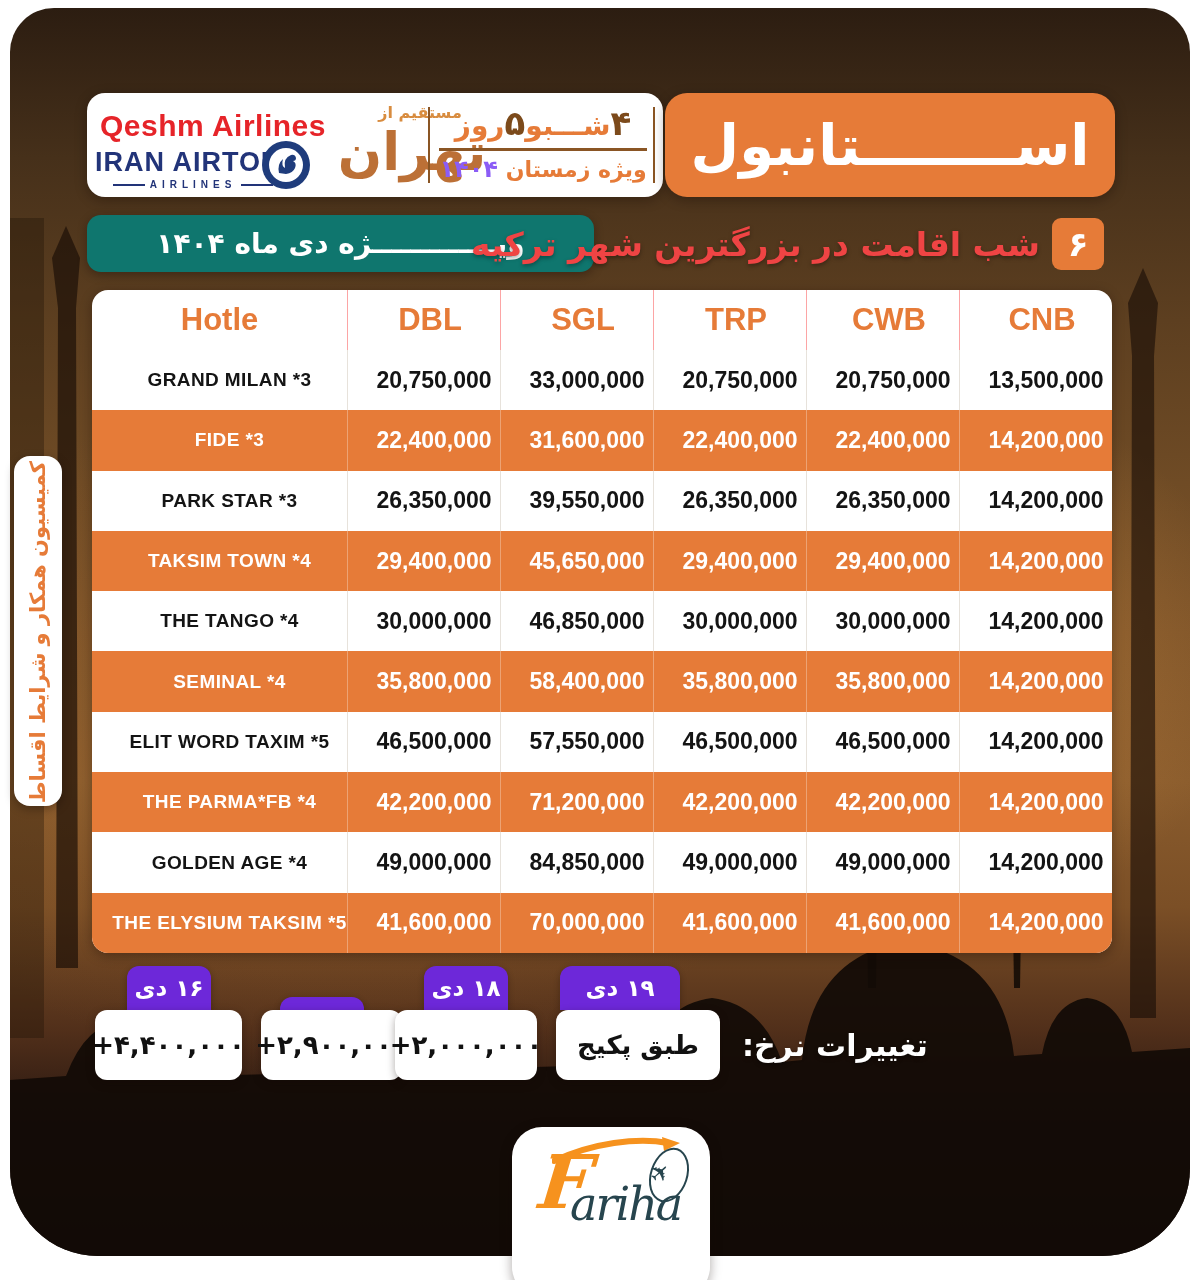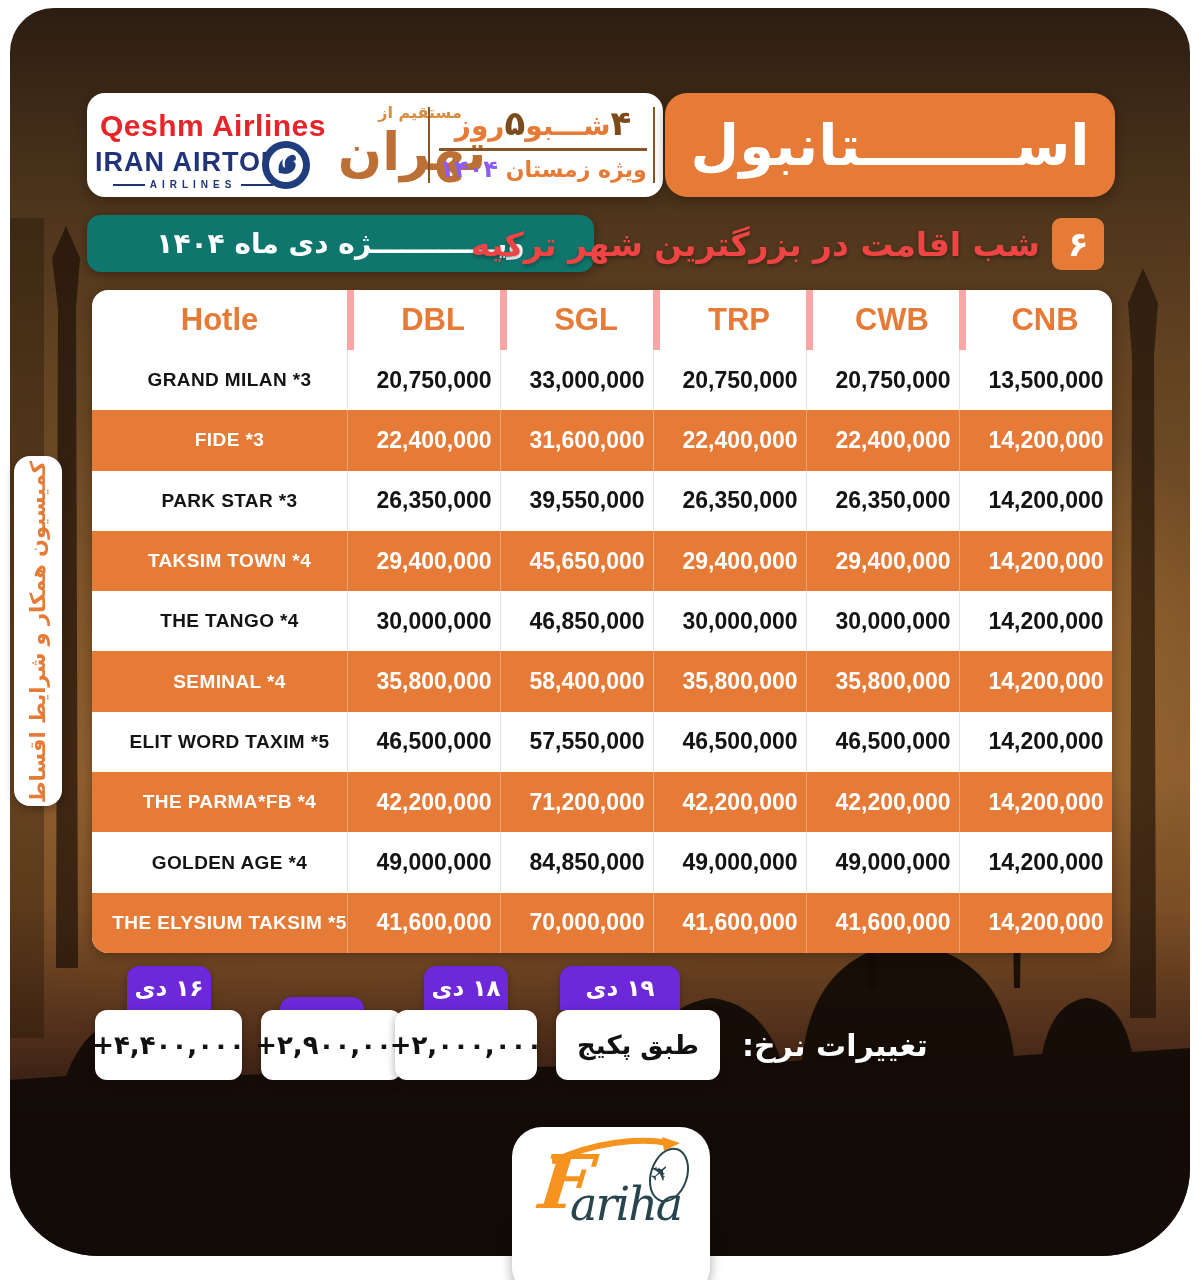--- a/index.html
+++ b/index.html
@@ -53,21 +53,21 @@
   .nights-badge{width:52px;height:52px;border-radius:9px;background:#E67B38;color:#fff;
         font-size:34px;font-weight:bold;display:flex;align-items:center;justify-content:center;}
   .nights-text{color:#ef4444;font-size:33px;font-weight:bold;white-space:nowrap;
         text-shadow:0 2px 4px rgba(0,0,0,.35);margin-left:36px;}
   
   .tbl{left:92px;top:290px;width:1020px;height:663px;border-radius:16px;overflow:hidden;}
   .thead,.trow{display:grid;grid-template-columns:25% 15% 15% 15% 15% 15%;}
   .thead{height:60px;}
   .th{display:flex;align-items:center;justify-content:center;
       font-family:Liberation Sans, sans-serif;font-weight:bold;font-size:31px;color:#E67B38;}
-  .th+.th{border-left:7px solid #fca5a5;padding-left:12px;}
+  .th+.th{border-left:1px solid #fca5a5;padding-left:12px;}
   .trow{height:60.3px;}
   .td{display:flex;align-items:center;justify-content:center;
       font-family:"Liberation Sans",sans-serif;font-weight:bold;font-size:23px;color:#141414;padding-left:20px;}
   .td.hotel{font-size:19px;letter-spacing:.4px;}
   .row-white{background:#fff;}
   .row-white .td+.td{border-left:1px solid #E7E2DB;}
   .row-orange{background:#E67B38;}
   .row-orange .td{color:#fff;}
   .row-orange .td+.td{border-left:1px solid rgba(255,255,255,.30);}
   

